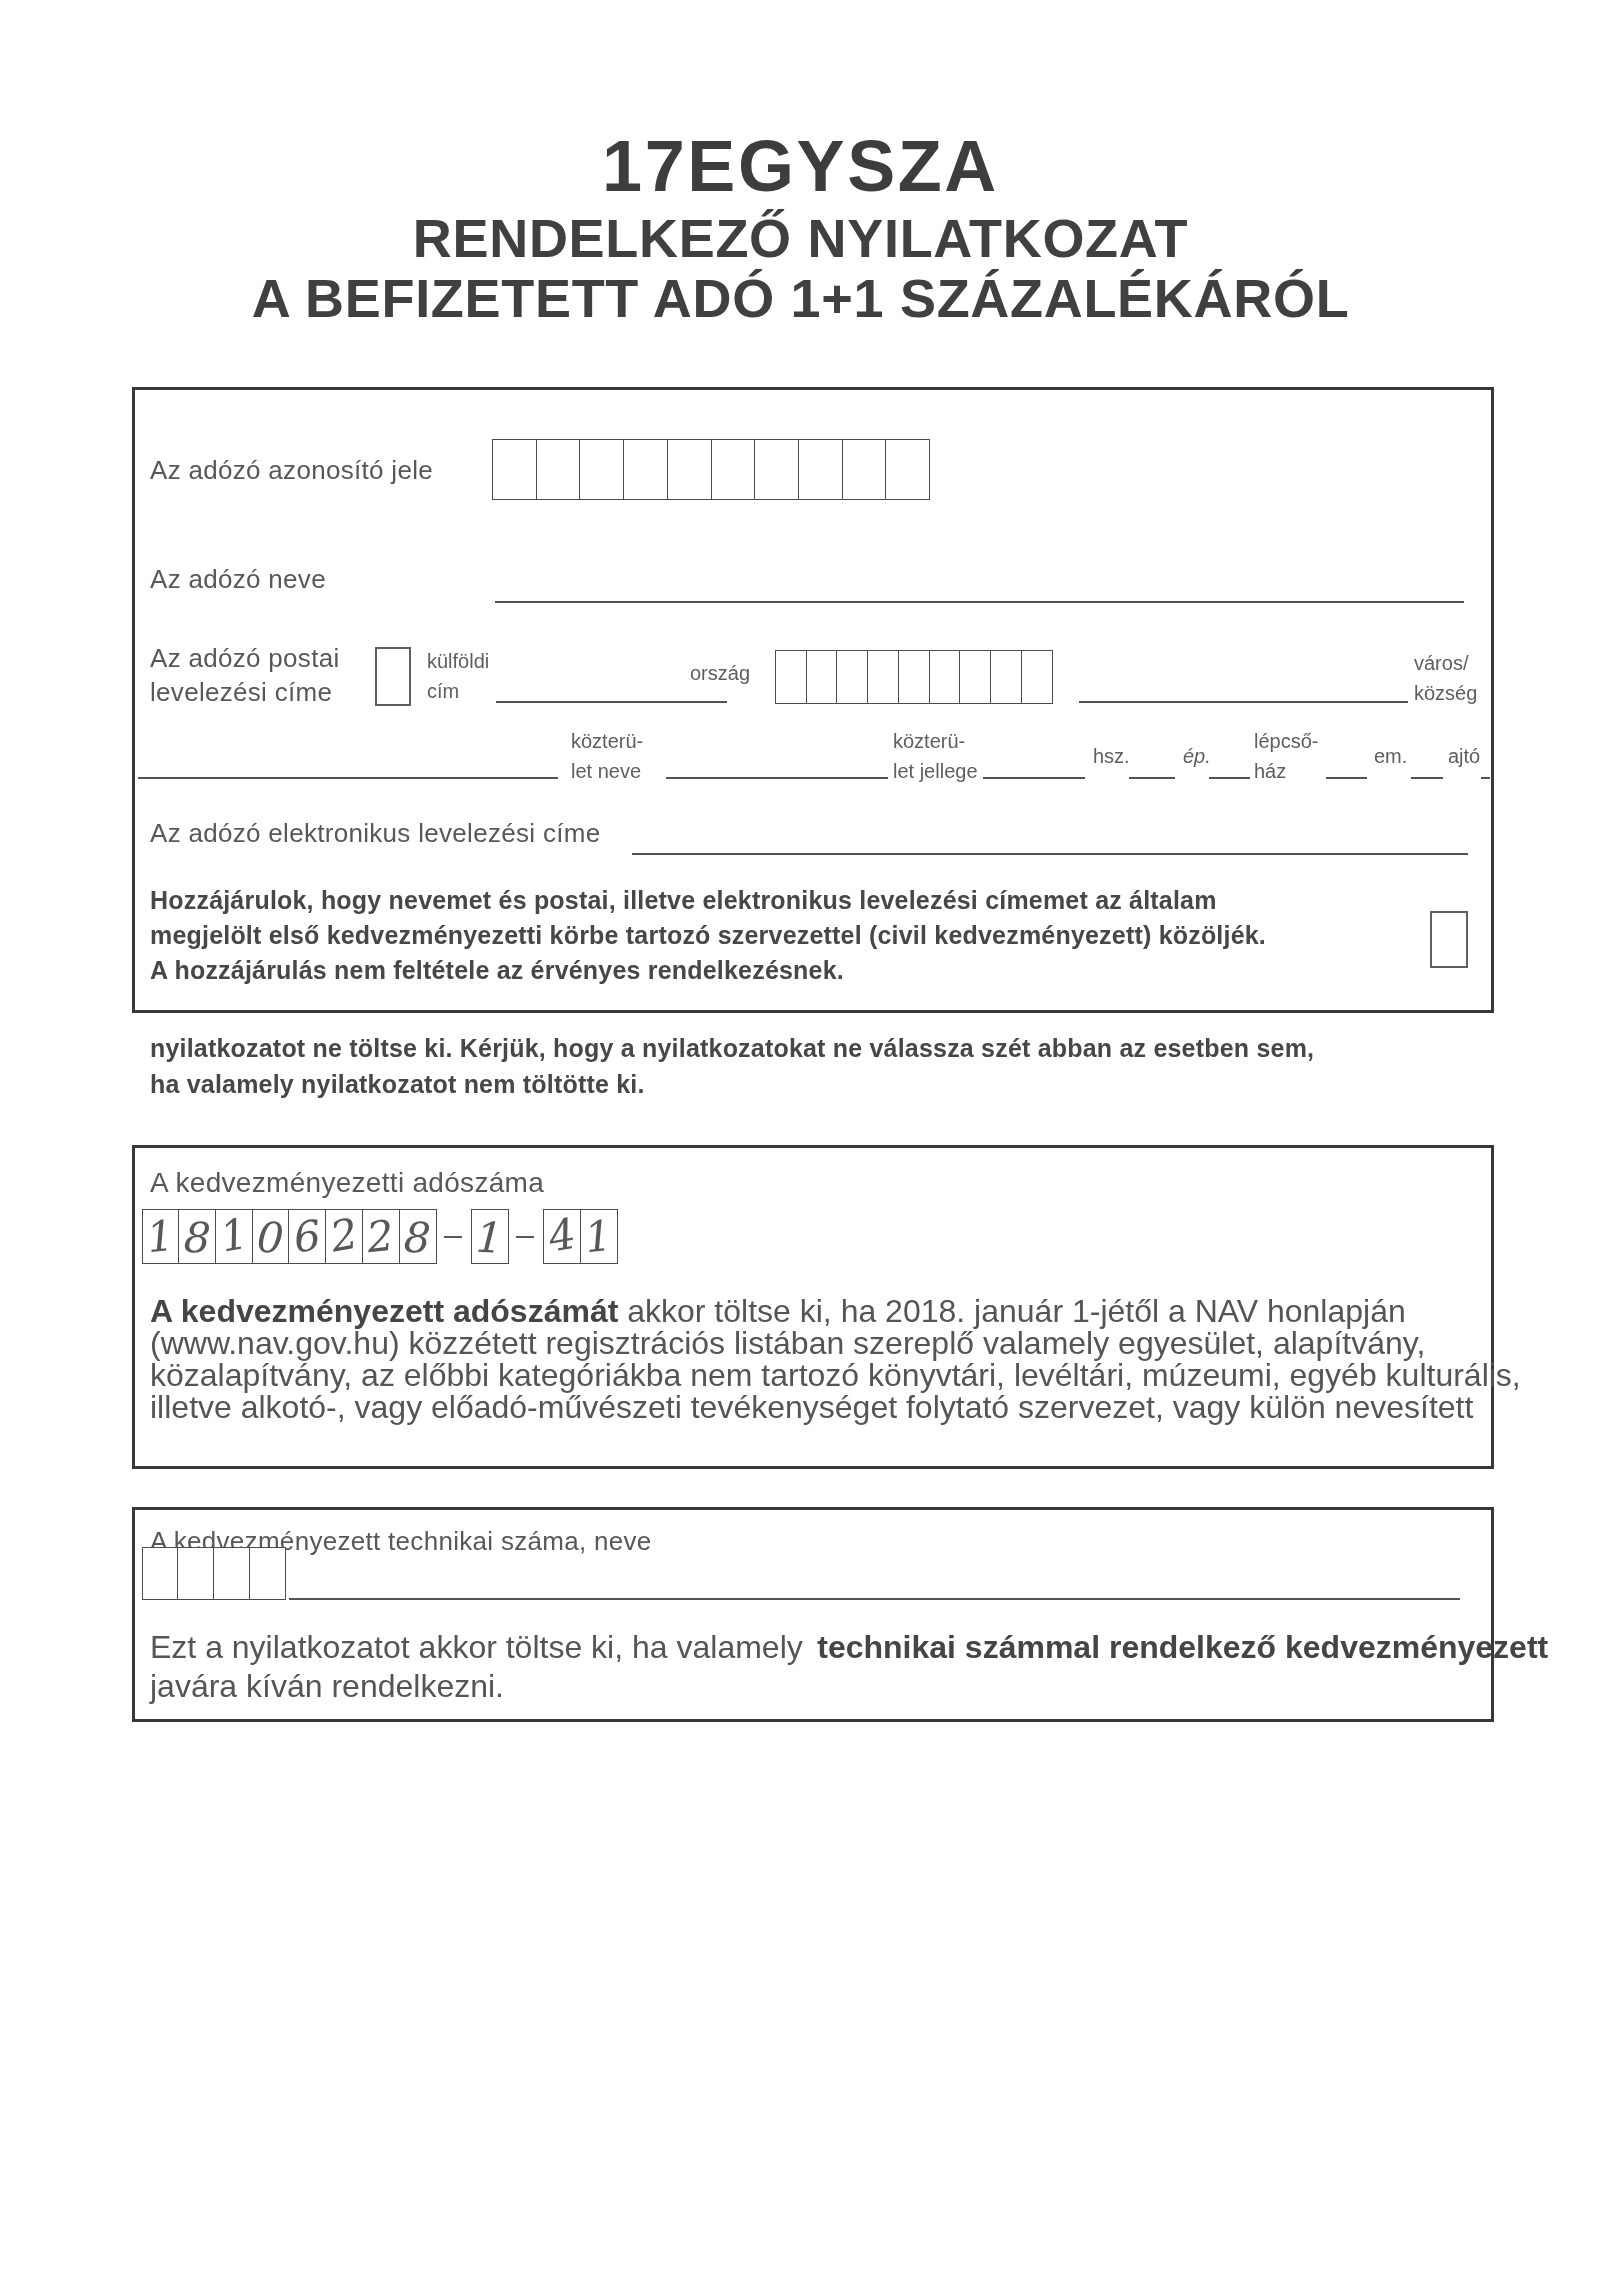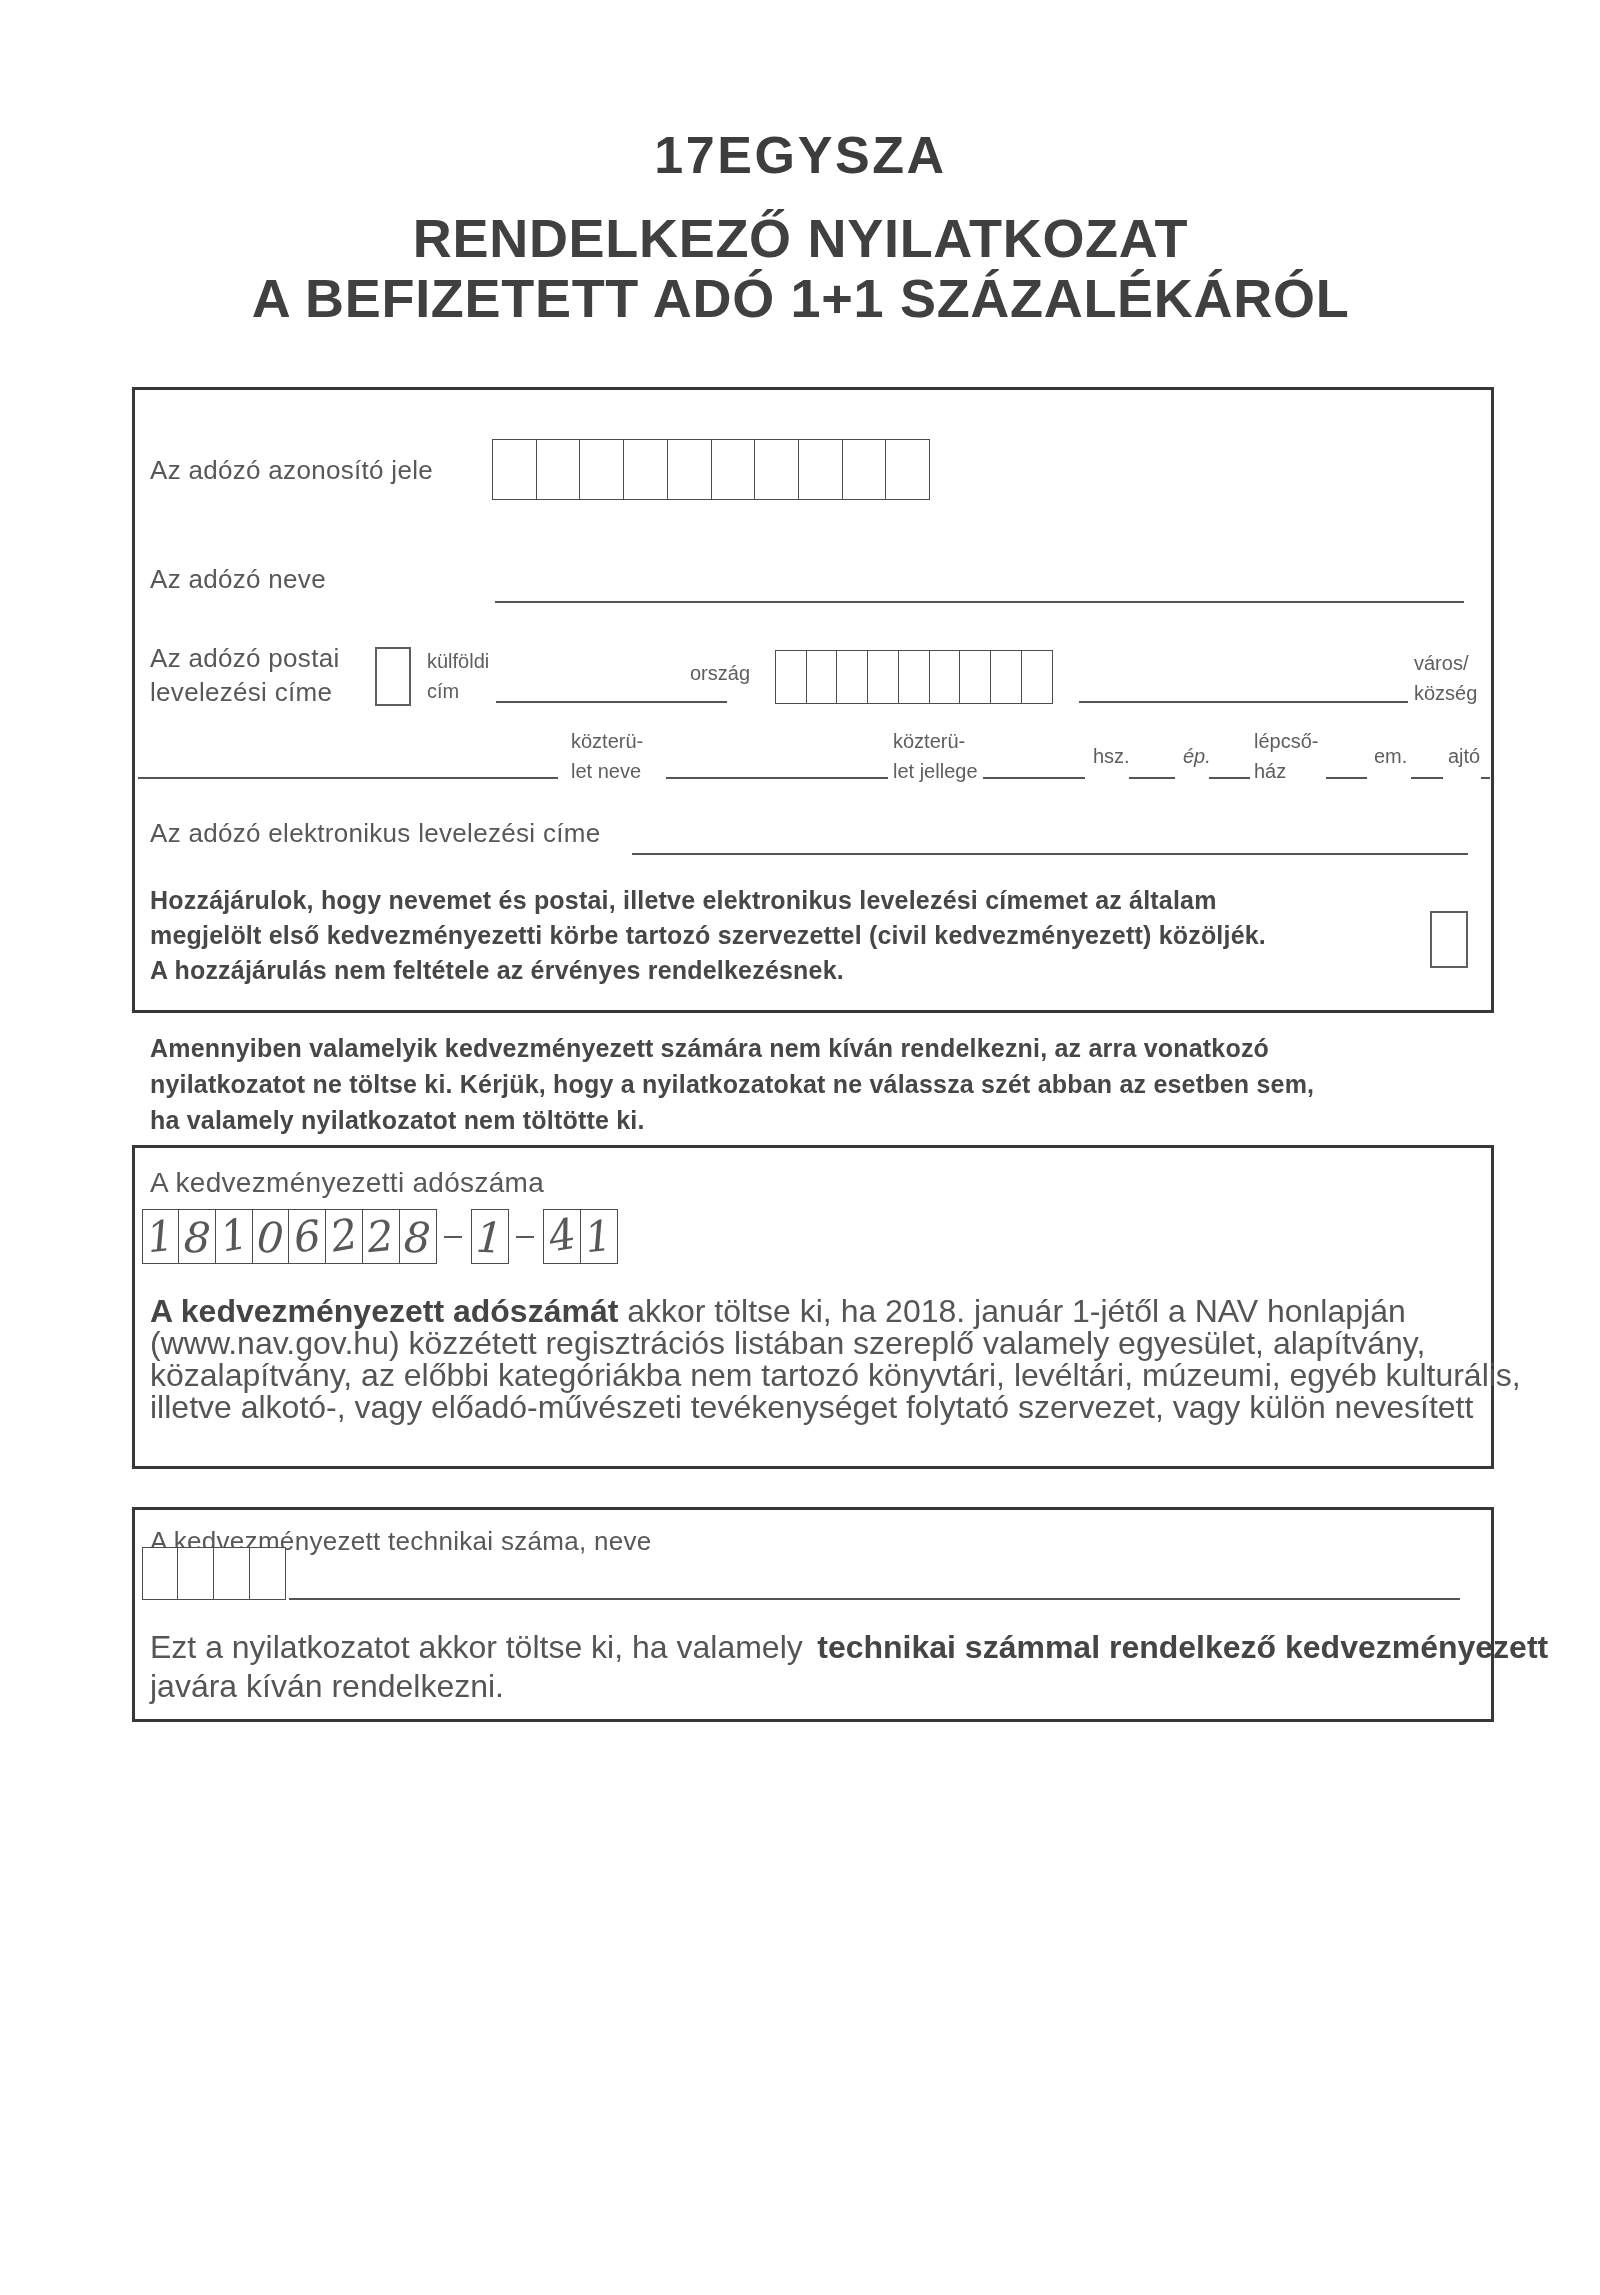--- a/index.html
+++ b/index.html
@@ -1,20 +1,20 @@
 <!DOCTYPE html>
 <html style="font-size:10.5px"><head>
 <meta charset="utf-8">
 <style>
   html,body{margin:0;padding:0;background:#e8e8e8;}
   #page{position:relative;width:1601px;height:2295px;background:#ffffff;
         font-family:"Liberation Sans",sans-serif;color:#4a4a4a;overflow:hidden;}
   .abs{position:absolute;}
   
-  .form-code{top:125px;left:0;width:1601px;text-align:center;font-size:52px;
+  .form-code{top:125px;left:0;width:1601px;text-align:center;font-size:72px;
              font-weight:bold;color:#3d3d3d;letter-spacing:2.6px;}
   .subtitle{left:0;width:1601px;text-align:center;font-size:54px;font-weight:bold;
             color:#404040;letter-spacing:0.7px;line-height:59px;}
   
   .box{position:absolute;border:3.3px solid #383838;background:#fff;}
   #box1{left:132px;top:387px;width:1356px;height:620px;}
   #box2{left:132px;top:1145px;width:1356px;height:318px;}
   #box3{left:132px;top:1507px;width:1356px;height:209px;}
   
   .lbl{font-size:26px;color:#585858;letter-spacing:0.3px;line-height:34px;white-space:nowrap;}
@@ -127,21 +127,20 @@
 
     <div class="abs boldpar" style="left:15px;top:493px;">
       <div>Hozzájárulok, hogy nevemet és postai, illetve elektronikus levelezési címemet az általam</div>
       <div>megjelölt első kedvezményezetti körbe tartozó szervezettel (civil kedvezményezett) közöljék.</div>
       <div>A hozzájárulás nem feltétele az érvényes rendelkezésnek.</div>
     </div>
     <div class="chk" style="left:1295px;top:521px;width:34px;height:53px;"></div>
   </div>
 
   <div class="abs boldpar" style="left:150px;top:1030px;line-height:36px;">
-    <div>Amennyiben valamelyik kedvezményezett számára nem kíván rendelkezni, az arra vonatkozó</div>
     <div>nyilatkozatot ne töltse ki. Kérjük, hogy a nyilatkozatokat ne válassza szét abban az esetben sem,</div>
     <div>ha valamely nyilatkozatot nem töltötte ki.</div>
   </div>
 
   <div id="box2" class="box">
     <div class="abs lbl" style="left:15px;top:18px;font-size:28px;">A kedvezményezetti adószáma</div>
 
     <div class="abs cellrow" style="left:6.6px;top:61px;">
       <div class="cell c-tax">
         <span class="hw">1</span>

